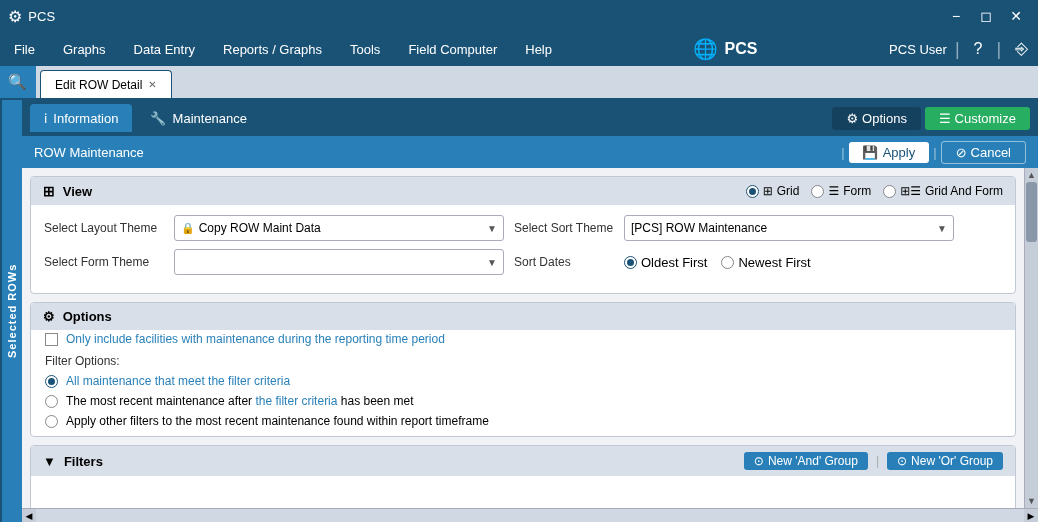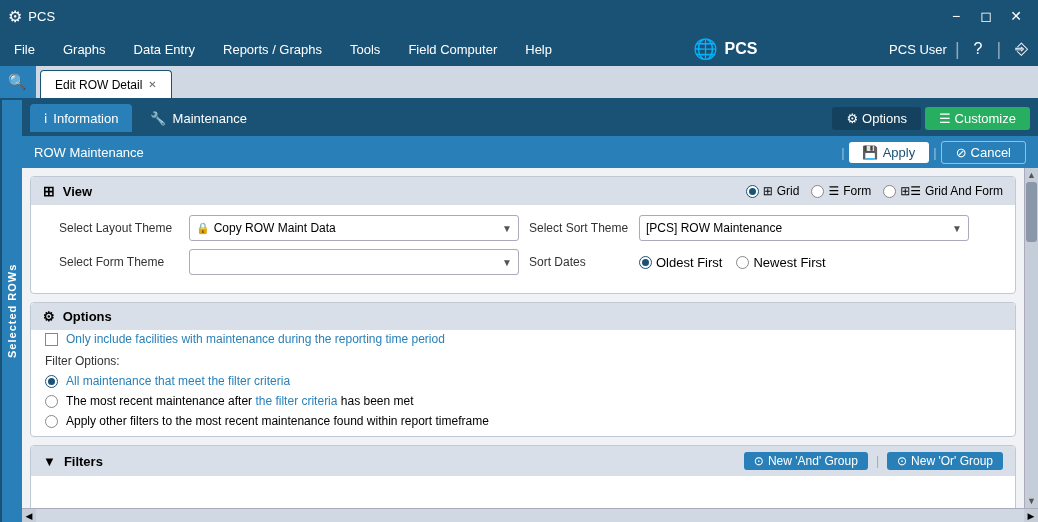--- a/index.html
+++ b/index.html
@@ -200,21 +200,21 @@
       display: flex;
       align-items: center;
       gap: 8px;
       border-radius: 4px 4px 0 0;
       justify-content: space-between;
     }
     .section-header-left { display: flex; align-items: center; gap: 8px; }
     .view-mode-options { display: flex; align-items: center; gap: 12px; font-size: 12px; font-weight: normal; }
     .radio-option { display: flex; align-items: center; gap: 4px; cursor: pointer; }
 
-    .section-body { padding: 10px 28px; border-radius: 28px; }
+    .section-body { padding: 10px 13px; border-radius: 28px; }
 
     
     .form-row {
       display: flex;
       align-items: center;
       gap: 10px;
       margin-bottom: 8px;
     }
     .form-label { font-size: 12px; color: #333; white-space: nowrap; min-width: 120px; }
     .form-select {

